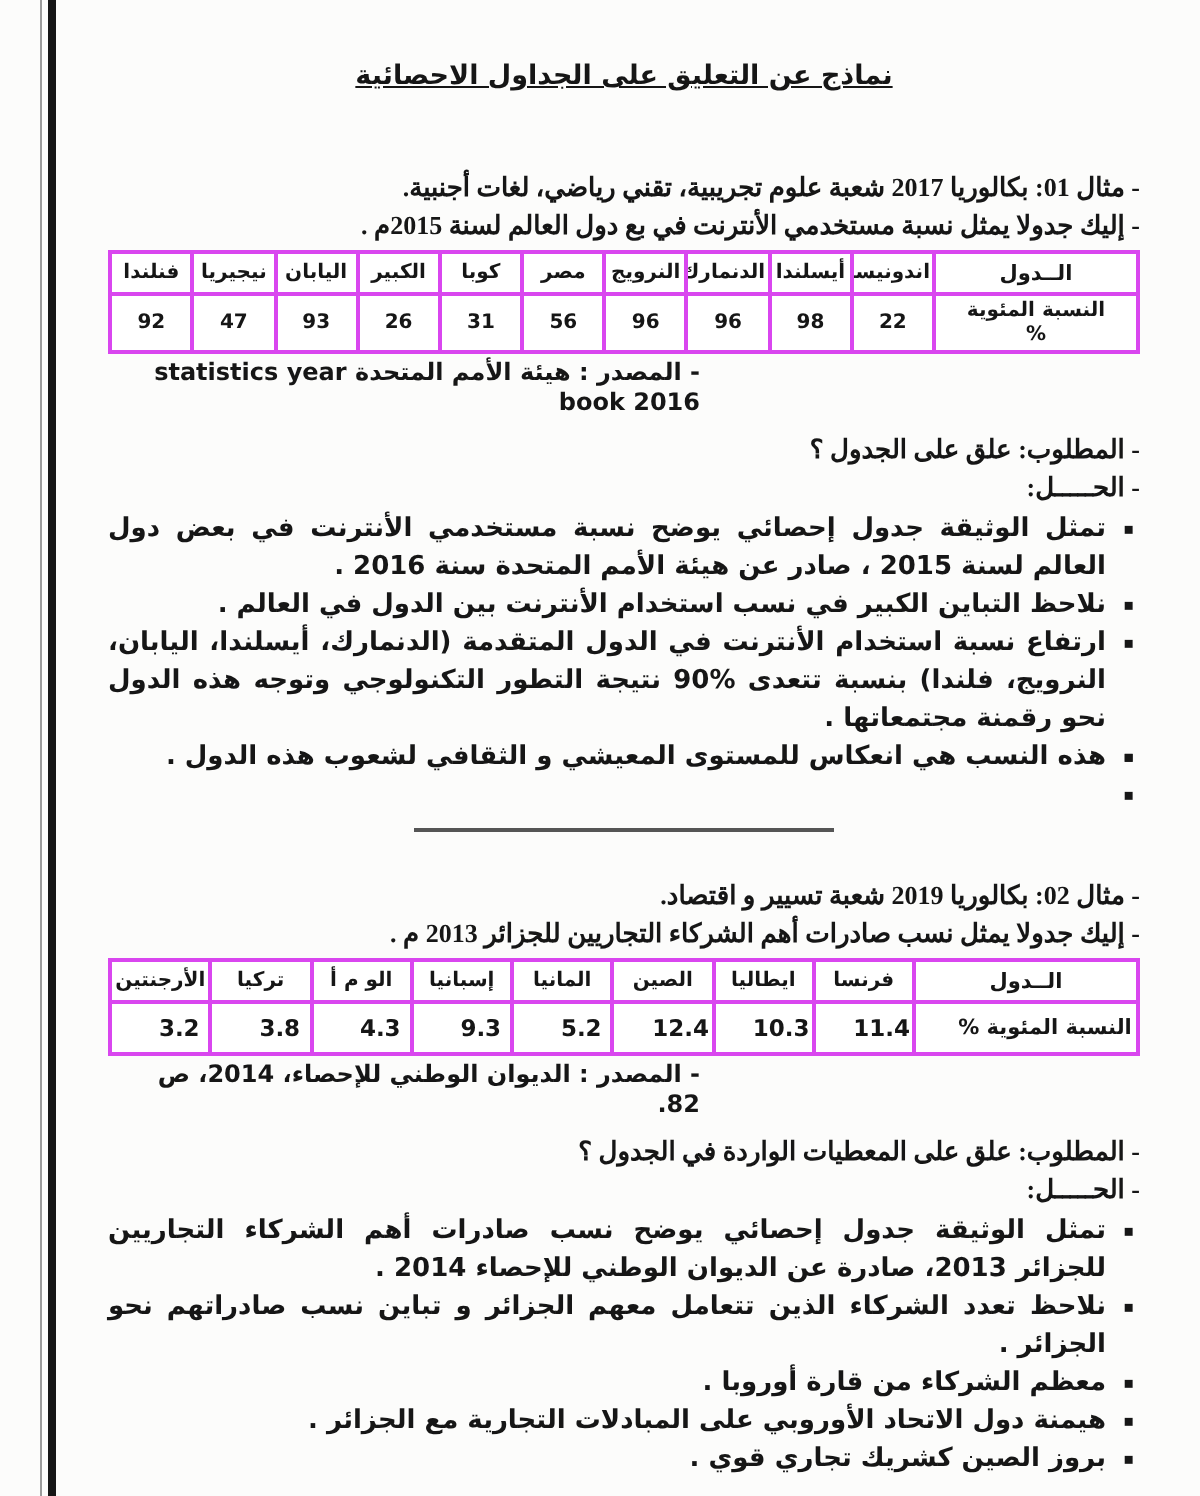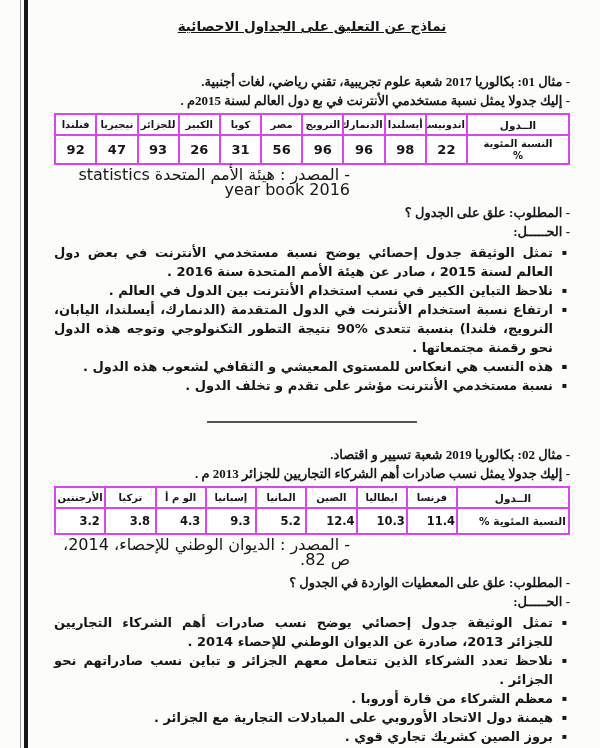--- a/index.html
+++ b/index.html
@@ -3,36 +3,36 @@
 <meta charset="utf-8">
 <style>
   html,body{margin:0;padding:0;}
   body{
     width:600px;height:748px;position:relative;overflow:hidden;
     background:#fcfcfb;color:#161616;
     font-family:"DejaVu Sans",sans-serif;
   }
   .edge-rule-gray{position:absolute;left:20px;top:0;width:1px;height:748px;background:#9b9b9b;}
   .edge-rule-black{position:absolute;left:24px;top:0;width:4px;height:748px;background:#161616;}
-  .content{position:absolute;top:0;left:40px;right:30px;direction:rtl;margin-left:14px;}
+  .content{position:absolute;top:12px;left:40px;right:30px;direction:rtl;margin-left:14px;}
   .title{
     margin:16px 0 36px;text-align:center;font-weight:bold;font-size:13.5px;
     line-height:20px;text-decoration:underline;
   }
   .line{font-size:13px;font-weight:bold;line-height:19px;font-family:Liberation Serif, serif;}
   .req{margin-top:6px;}
   table{width:100%;border-collapse:collapse;table-layout:fixed;margin-top:3px;direction:rtl;background:#fff;}
   td{border:2px solid #d946ef;text-align:center;vertical-align:middle;font-weight:bold;padding:0 1px;overflow:hidden;}
   .t1 .hdr td{font-size:10px;height:19px;}
-  .t1 .val td{font-size:13px;height:27px;}
+  .t1 .val td{font-size:10px;height:27px;}
   .t2 .hdr td{font-size:10px;height:19px;}
   .t2 .val td{font-size:11.5px;height:24px;padding-left:20px;}
   .vlbl{white-space:pre-line;font-size:10px !important;line-height:12px;}
   .lblc{font-size:10.5px !important;}
-  .src{font-size:16px;font-weight:normal;line-height:15px;margin-top:2px;padding-right:220px;}
+  .src{font-size:12px;font-weight:bold;line-height:15px;margin-top:2px;padding-right:220px;}
   .bullets{margin-top:2px;}
   .li{position:relative;padding-right:17px;font-size:13px;font-weight:bold;line-height:19px;text-align:justify;}
   .li .bm{position:absolute;right:3px;top:0;font-size:8px;line-height:19px;}
   .divider{width:210px;height:0;border-top:2px solid #555;margin:26px auto 22px;}
 </style>
 </head>
 <body>
 
 <div class="edge-rule-gray"></div>
 <div class="edge-rule-black"></div>
@@ -61,21 +61,21 @@
     <tbody>
         <tr class="hdr">
       <td class="lblc">الــدول</td>
       <td>اندونيسيا</td>
       <td>أيسلندا</td>
       <td>الدنمارك</td>
       <td>النرويج</td>
       <td>مصر</td>
       <td>كوبا</td>
       <td>الكبير</td>
-      <td>للجزائر</td>
+      <td>اليابان</td>
       <td>نيجيريا</td>
       <td>فنلندا</td>
     </tr>
     <tr class="val">
       <td class="vlbl">النسبة المئوية
 %</td>
       <td>22</td>
       <td>98</td>
       <td>96</td>
       <td>96</td>
@@ -108,21 +108,20 @@
     </div>
     <div class="li">
       <span class="bm">▪</span>
     </div>
     <div class="li">
       <span class="bm">▪</span>
       <span>هذه النسب هي انعكاس للمستوى المعيشي و الثقافي لشعوب هذه الدول .</span>
     </div>
     <div class="li">
       <span class="bm">▪</span>
-      <span>نسبة مستخدمي الأنترنت مؤشر على تقدم و تخلف الدول .</span>
     </div>
   </div>
 
   <div class="divider"></div>
 
   <div class="line">- مثال 02: بكالوريا 2019 شعبة تسيير و اقتصاد.</div>
   <div class="line">- إليك جدولا يمثل نسب صادرات أهم الشركاء التجاريين للجزائر 2013 م .</div>
 
   <table class="t2">
     <colgroup>

